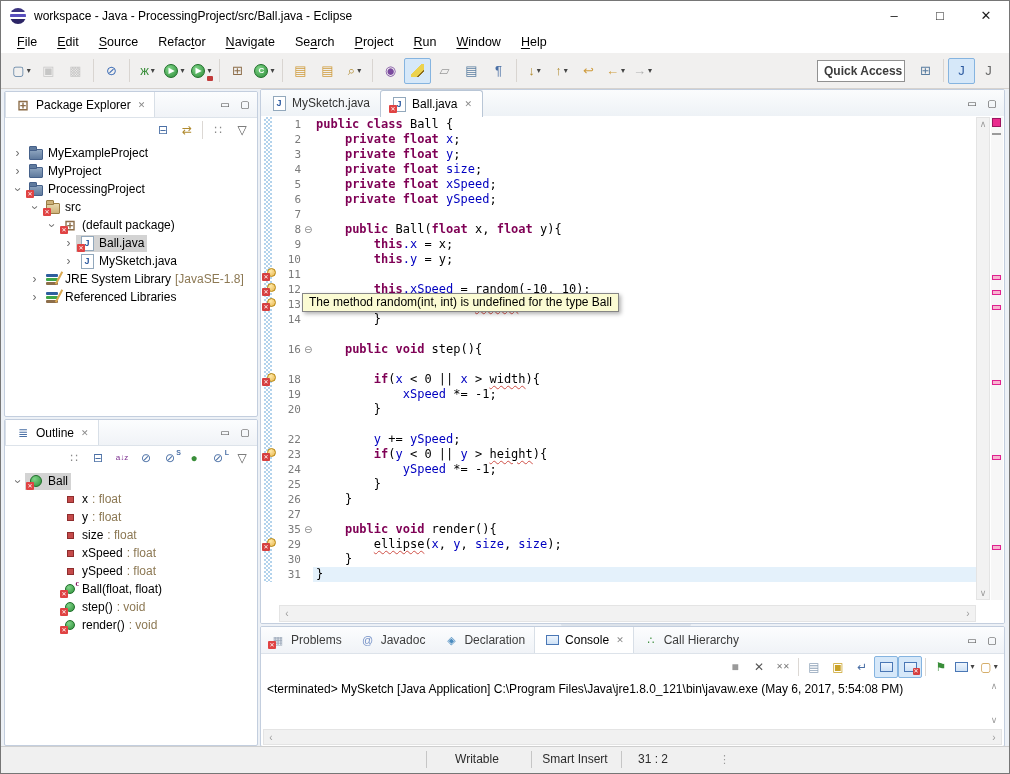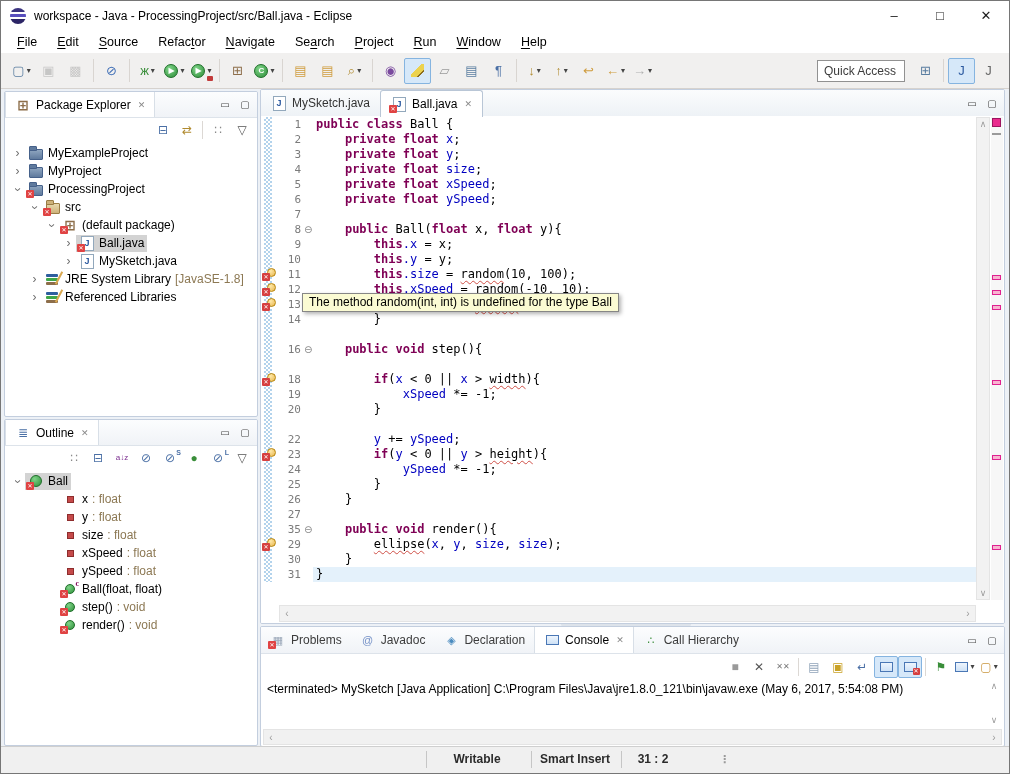--- a/index.html
+++ b/index.html
@@ -26,21 +26,21 @@
   .circ{width:14px;height:14px;border-radius:50%;background:radial-gradient(circle at 35% 30%,#7fd488,#2f8f3a);
     border:1px solid #1d6e28;color:#fff;font-size:8px;font-weight:bold;display:inline-flex;align-items:center;justify-content:center;box-sizing:border-box;}
   .dd{font-size:8px;color:#444;margin-left:2px;}
   .cbadge{position:absolute;right:1px;bottom:2px;width:6px;height:5px;border-radius:1px;}
   .gsup{position:absolute;right:0;top:1px;font-size:7px;font-weight:bold;}
   .tsep{width:1px;height:23px;background:#d9d5d1;margin:0 4px;}
   .pen{width:13px;height:13px;background:linear-gradient(135deg,transparent 42%,#ecd24e 42% 70%,#8d6e1e 70% 79%,transparent 79%);}
   .mon{position:relative;width:13px;height:10px;border:1px solid #4a77b5;background:linear-gradient(#eef5fd,#cfe2f6);display:inline-block;box-sizing:border-box;}
   .monx::after{content:"✕";position:absolute;right:-4px;bottom:-4px;font-size:6px;color:#fff;background:#d64040;width:7px;height:7px;line-height:7px;text-align:center;border-radius:1px;}
   .qa{margin-left:auto;width:80px;height:20px;border:1px solid #919191;background:#fff;display:flex;align-items:center;
-    padding-left:6px;color:#3c3c3c;font-size:12px;}
+    padding-left:6px;color:#3c3c3c;font-size:12px;font-weight:bold;}
   .persp{display:flex;align-items:center;margin-left:7px;}
   
   .wbbg{position:absolute;left:0;top:88px;right:0;bottom:26px;background:#edf1f6;}
   .panel{position:absolute;background:#fff;border:1px solid #c3cede;border-radius:2px;box-sizing:border-box;overflow:hidden;}
   #pe{left:3px;top:90px;width:254px;height:326px;}
   #ol{left:3px;top:418px;width:254px;height:327px;}
   #ed{left:259px;top:88px;width:745px;height:535px;}
   #bp{left:259px;top:625px;width:745px;height:121px;}
   .vhead{position:relative;height:25px;display:flex;align-items:stretch;background:linear-gradient(#fcfdfe,#f0f3f7);border-bottom:1px solid #dde3ea;}
   #bp .vhead{height:26px;}
@@ -112,21 +112,21 @@
   .hscroll{position:absolute;left:18px;right:28px;bottom:1px;height:17px;background:#f2f2f2;border:1px solid #e4e4e4;box-sizing:border-box;}
   .harr{position:absolute;top:0;height:100%;width:14px;text-align:center;line-height:15px;color:#9b9b9b;font-size:10px;}
   .tooltip{position:absolute;left:41px;top:203px;background:#fbfbd3;border:1px solid #868686;padding:1px 6px 2px;
     font-size:12px;white-space:nowrap;box-shadow:2px 2px 4px rgba(0,0,0,.3);z-index:40;}
   
   .conhdr{position:absolute;left:6px;top:55px;font-size:12px;color:#000;white-space:nowrap;}
   .conv{position:absolute;right:3px;top:53px;bottom:20px;width:14px;}
   .conh{position:absolute;left:2px;right:2px;bottom:1px;height:16px;background:#f1f1f1;border:1px solid #e4e4e4;box-sizing:border-box;}
   .sash{position:absolute;left:560px;top:622px;width:130px;height:3px;background:#dde3ea;border-radius:2px;}
   
-  .statusbar{position:absolute;left:0;bottom:0;right:0;height:26px;background:#f0f0f0;border-top:1px solid #cfcfcf;font-weight:bold;}
+  .statusbar{position:absolute;left:0;bottom:0;right:0;height:26px;background:#f0f0f0;border-top:1px solid #cfcfcf;}
   .sbsep{position:absolute;top:4px;width:1px;height:17px;background:#c6c6c6;}
   .sbtxt{position:absolute;top:0;line-height:25px;font-size:12px;color:#2b2b2b;text-align:center;}
   .sbdots{position:absolute;left:718px;top:0;line-height:25px;color:#9a9a9a;font-size:11px;}
   u{text-underline-offset:2px;}
 </style>
 </head>
 <body>
 
 <div class="win">
 
@@ -584,21 +584,20 @@
           <div class="lrow" style="top: 136px;">
             <span class="lnum">10</span>
             <span class="lcode"><span class="p">        </span><span class="k">this</span><span class="f">.y</span><span class="p"> = y;</span></span>
           </div>
           <div class="lrow" style="top: 151px;">
             <span class="errico">
               <span class="bulb"></span>
               <span class="xb">✕</span>
             </span>
             <span class="lnum">11</span>
-            <span class="lcode"><span class="p">        </span><span class="k">this</span><span class="f">.size</span><span class="p"> = </span><span class="e">random</span><span class="p">(10, 100);</span></span>
           </div>
           <div class="lrow" style="top: 166px;">
             <span class="errico">
               <span class="bulb"></span>
               <span class="xb">✕</span>
             </span>
             <span class="lnum">12</span>
             <span class="lcode"><span class="p">        </span><span class="k">this</span><span class="f">.xSpeed</span><span class="p"> = </span><span class="e">random</span><span class="p">(-10, 10);</span></span>
           </div>
           <div class="lrow" style="top: 181px;">

